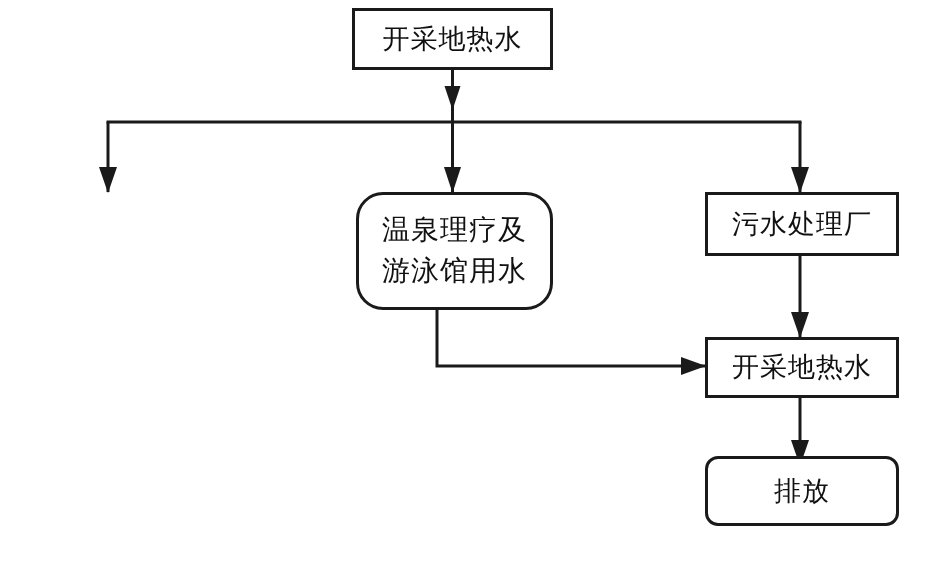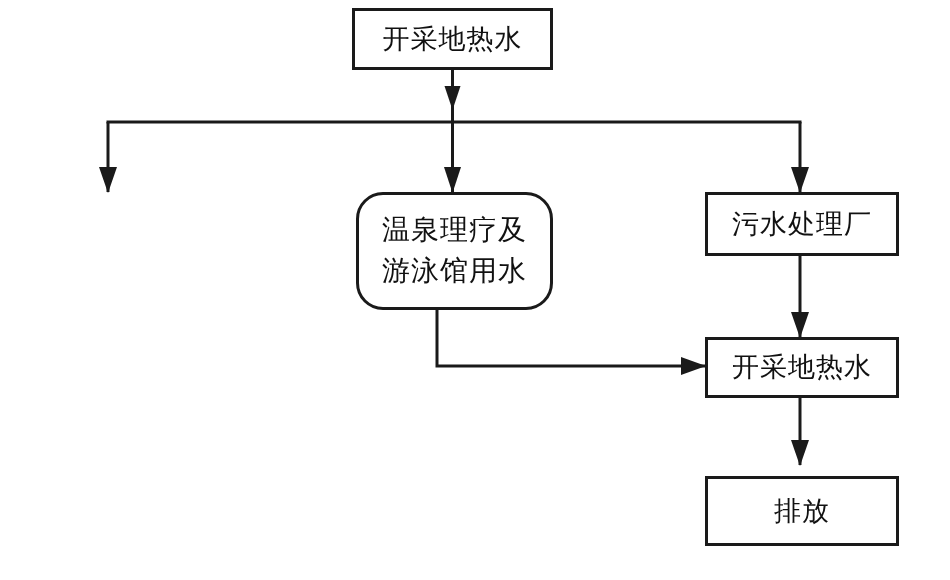--- a/index.html
+++ b/index.html
@@ -92,15 +92,15 @@
   <div class="node" style="left:352px; top:8px; width:201px; height:62px;">开采地热水</div>
 
 
   <div class="node two-line" style="left:356px; top:192px; width:197px; height:118px;">温泉理疗及
 游泳馆用水</div>
 
   <div class="node" style="left:705px; top:192px; width:194px; height:64px;">污水处理厂</div>
 
   <div class="node" style="left:705px; top:337px; width:194px; height:61px;">开采地热水</div>
 
-  <div class="node" style="left:705px; top:476px; width:194px; height:70px;">排放</div>
+  <div class="node" style="left:705px; top:456px; width:194px; height:70px;border-radius:13px;">排放</div>
 
 </div>
 
 </body></html>

